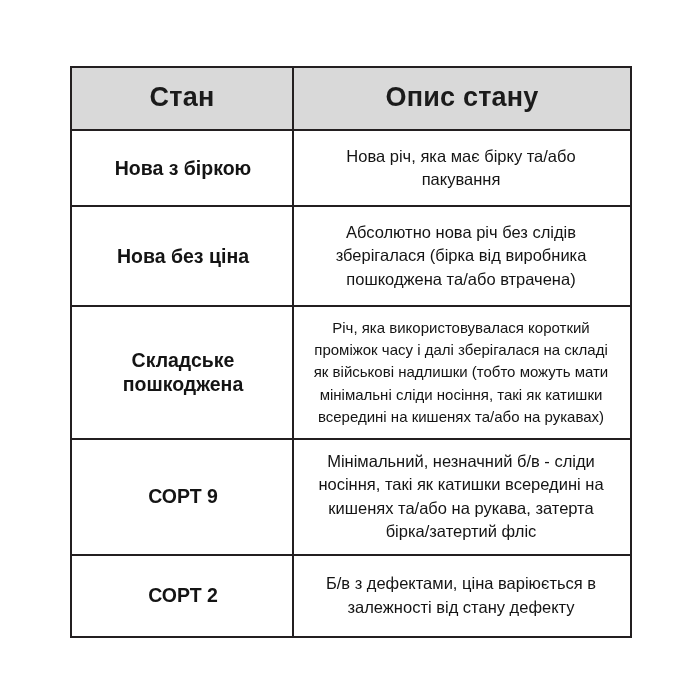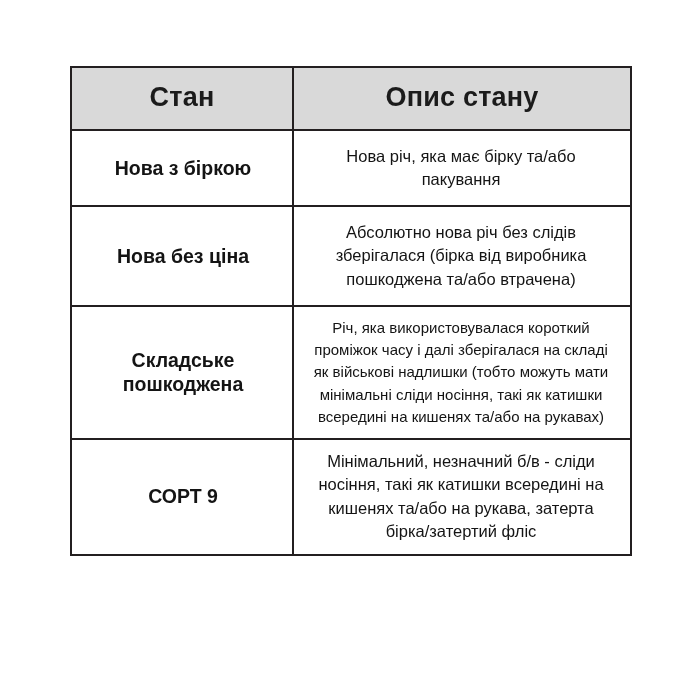--- a/index.html
+++ b/index.html
@@ -96,16 +96,20 @@
           <td class="desc-cell">Абсолютно нова річ без слідів зберігалася (бірка від виробника пошкоджена та/або втрачена)</td>
         </tr>
         <tr class="row-h-3">
           <td class="state-cell">Складське пошкоджена</td>
           <td class="desc-cell small">Річ, яка використовувалася короткий проміжок часу і далі зберігалася на складі як військові надлишки (тобто можуть мати мінімальні сліди носіння, такі як катишки всередині на кишенях та/або на рукавах)</td>
         </tr>
         <tr class="row-h-4">
           <td class="state-cell">СОРТ 9</td>
           <td class="desc-cell">Мінімальний, незначний б/в - сліди носіння, такі як катишки всередині на кишенях та/або на рукава, затерта бірка/затертий фліс</td>
         </tr>
+        <tr class="row-h-5">
+          <td class="state-cell">СОРТ 2</td>
+          <td class="desc-cell">Б/в з дефектами, ціна варіюється в залежності від стану дефекту</td>
+        </tr>
       </tbody>
     </table>
   </div>
 </div>
 
 </body></html>

